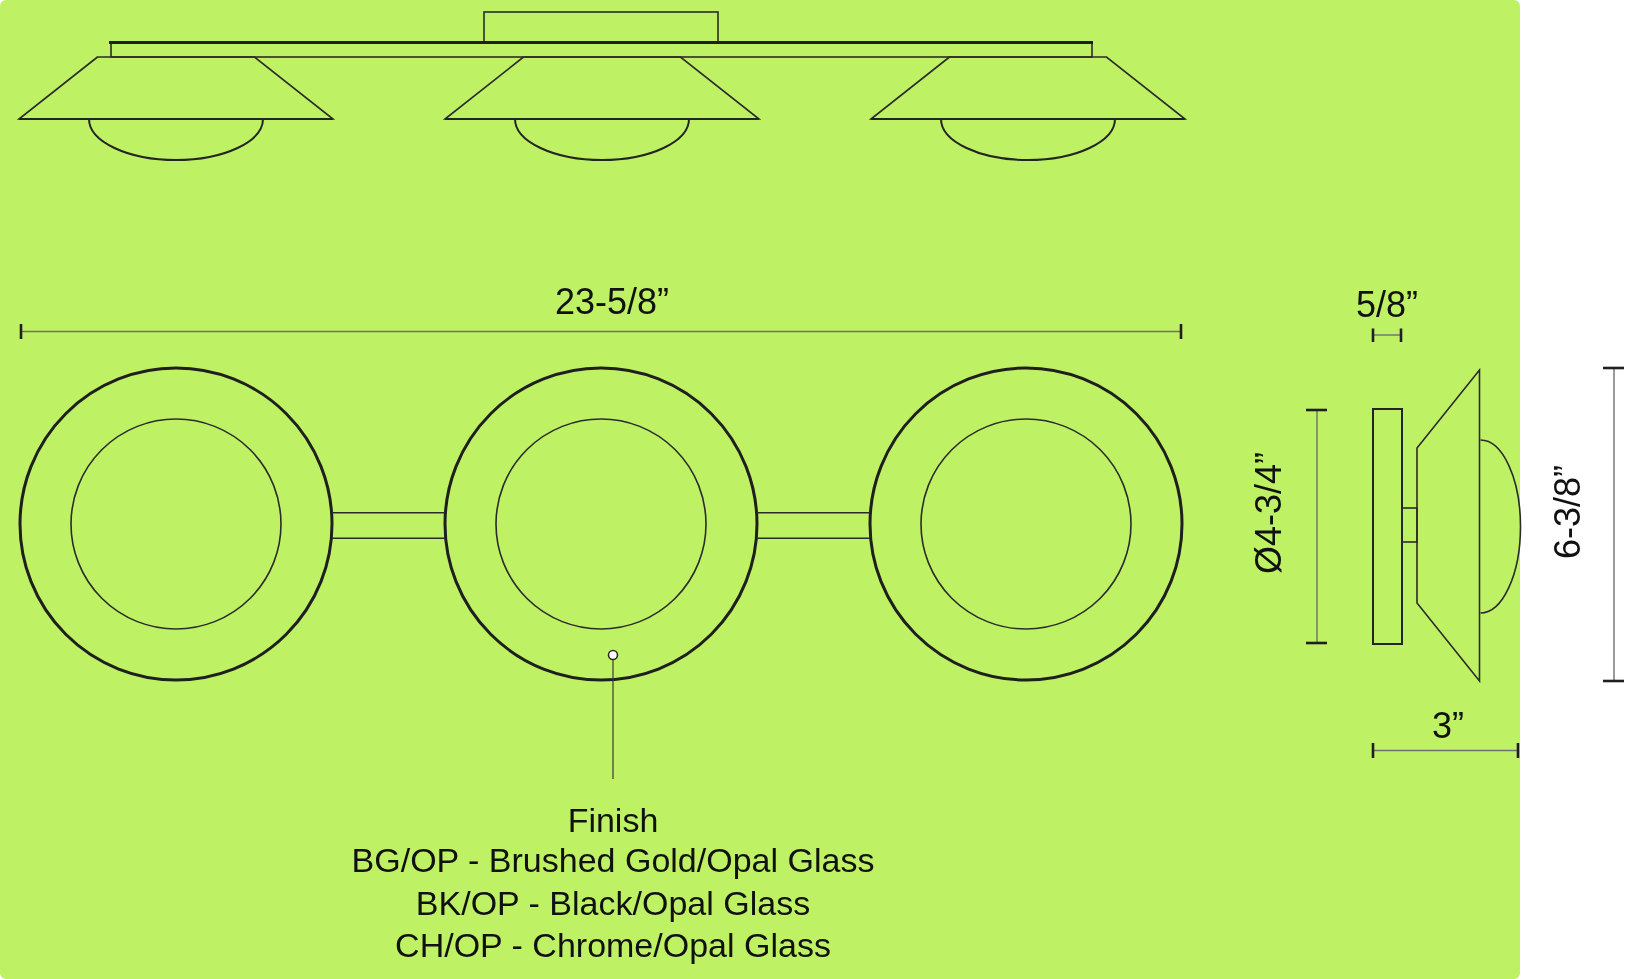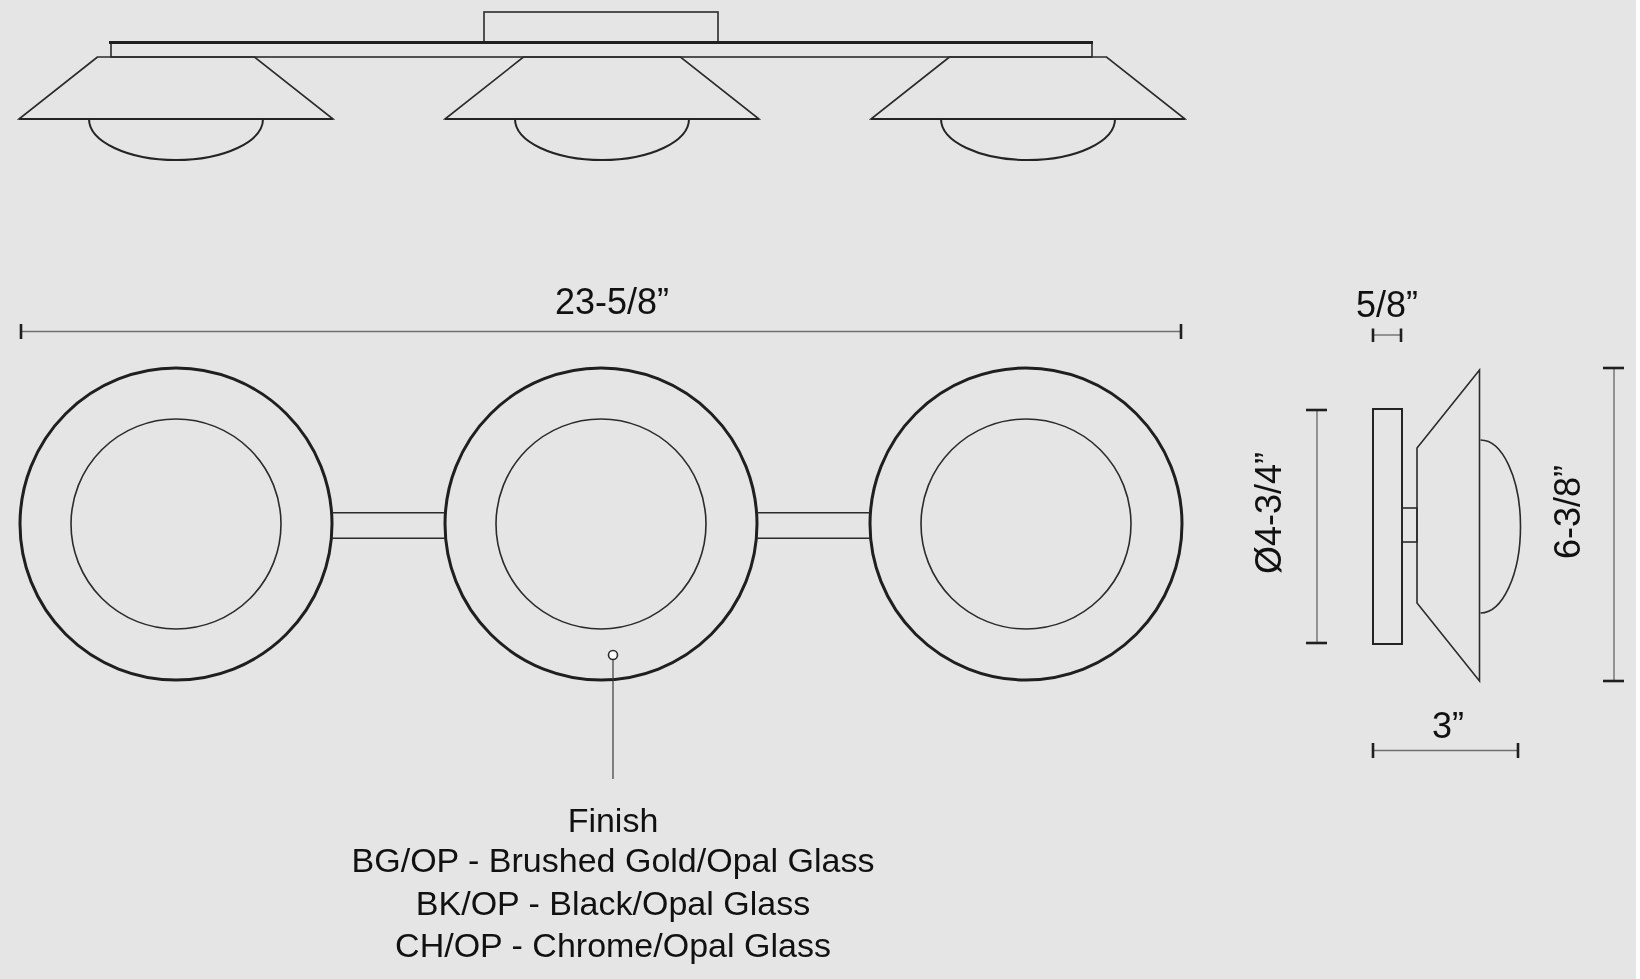--- a/index.html
+++ b/index.html
@@ -5,23 +5,24 @@
   html, body {
     margin: 0;
     padding: 0;
     background: #ffffff;
     width: 1640px;
     height: 979px;
     overflow: hidden;
   }
   .sheet {
     position: relative;
-    width: 1636px;
+    width: 1520px;
     height: 979px;
-    background: #e5e5e5;
+    background: #bef264;
+    border-radius: 6px;
   }
   svg { display: block; }
   
   .ln   { fill: none; stroke: #2b2b2b; stroke-width: 1.6; }
   .lnthk{ fill: none; stroke: #1f1f1f; stroke-width: 3; }
   .lnmed{ fill: none; stroke: #242424; stroke-width: 2; }
   
   .dim  { fill: none; stroke: #6f6f6f; stroke-width: 1.4; }
   .tick { fill: none; stroke: #1f1f1f; stroke-width: 2.6; stroke-linecap: butt; }
   

